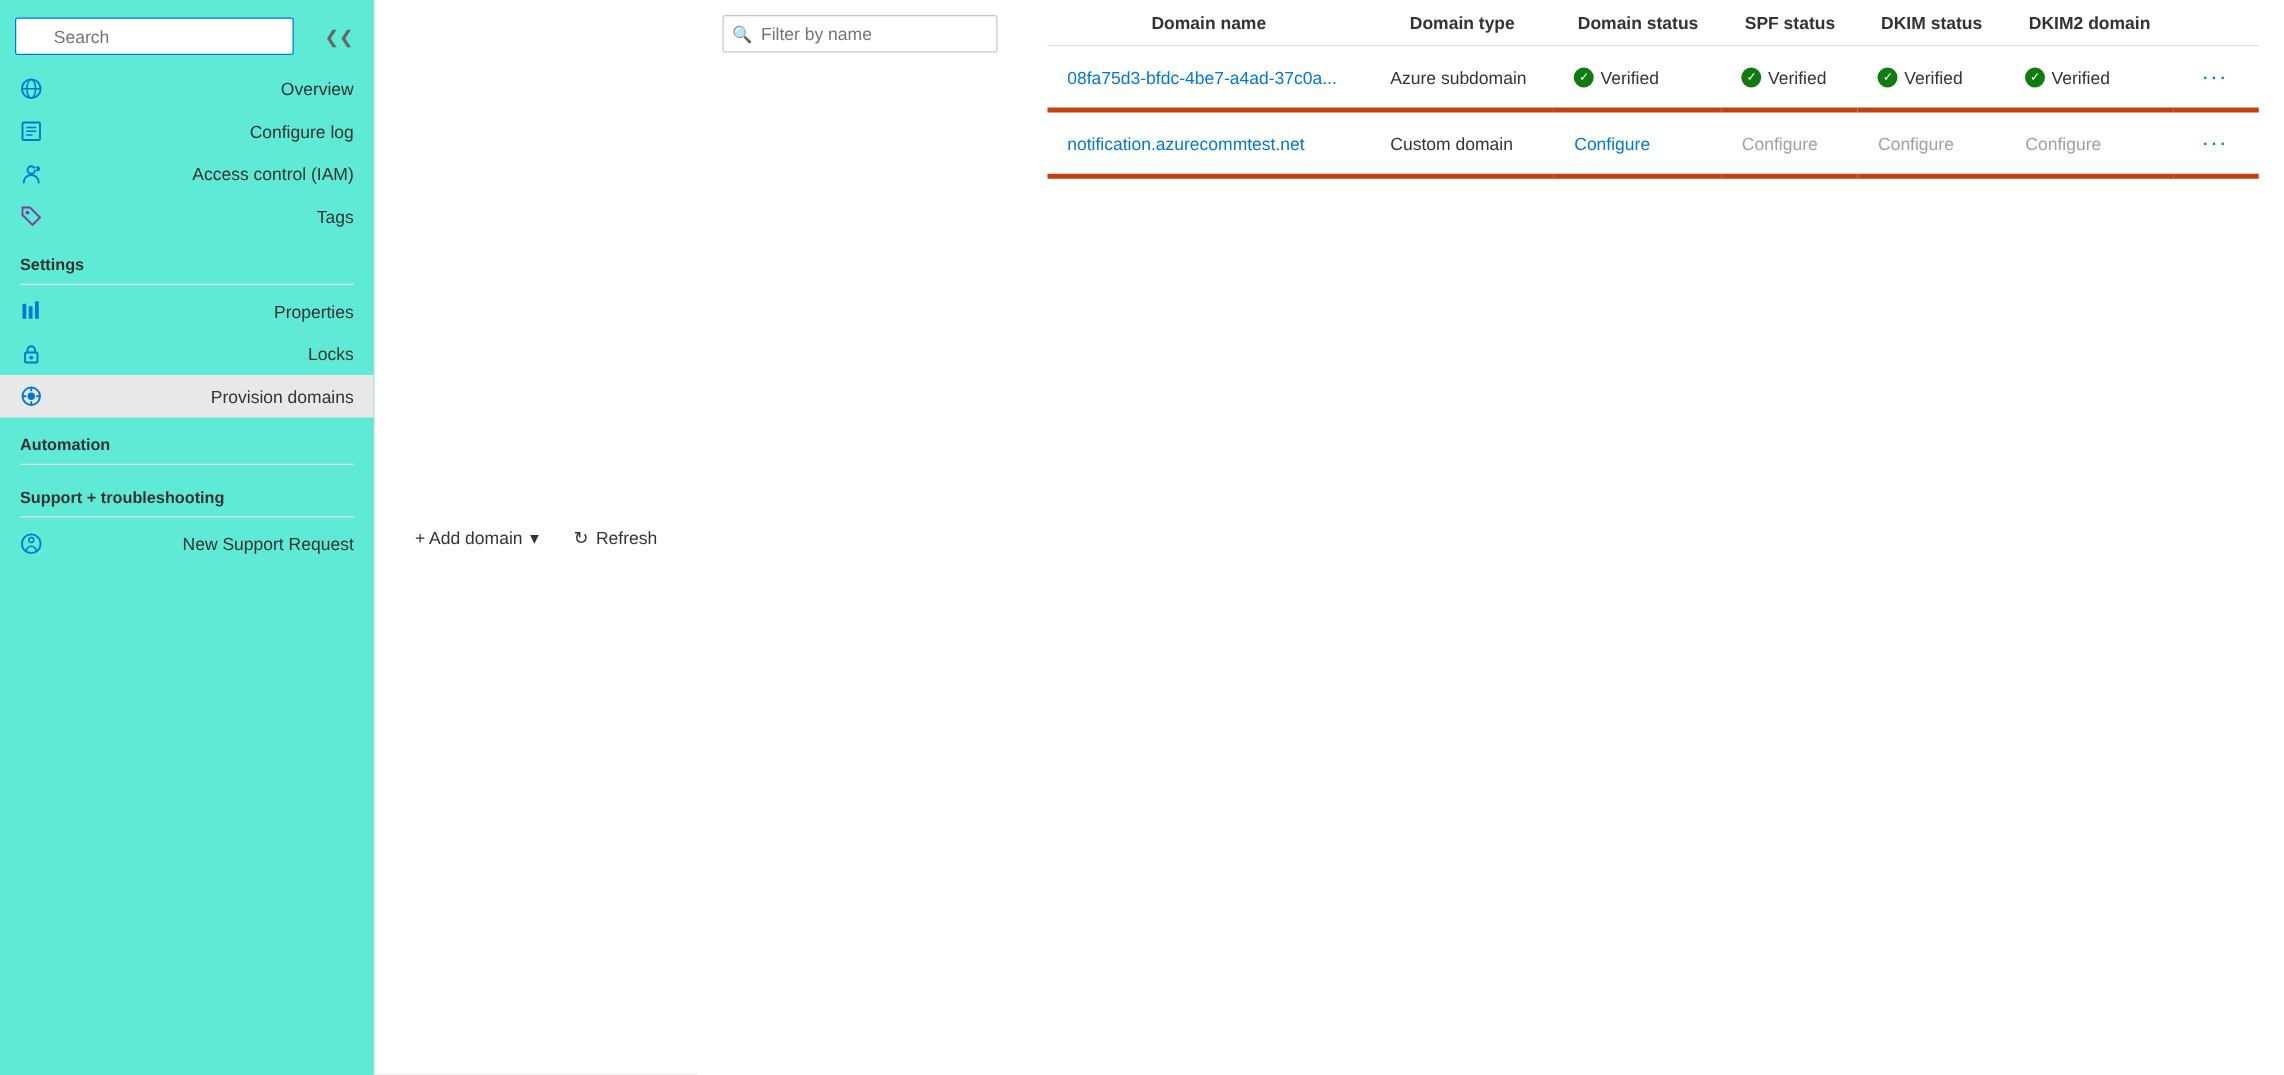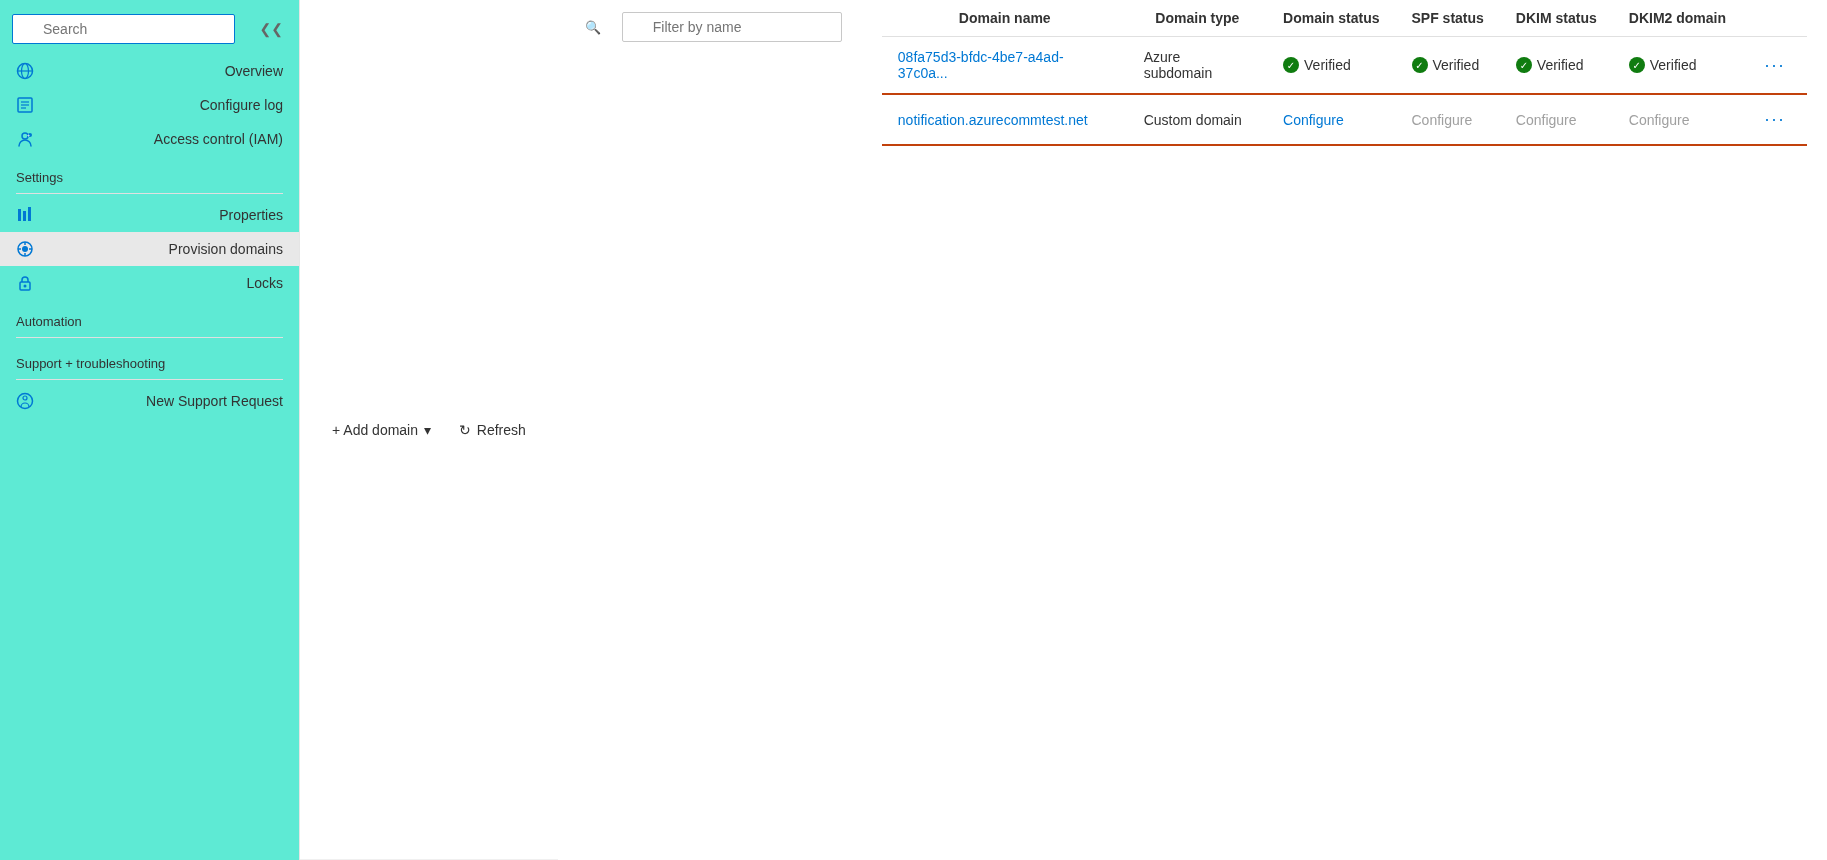--- a/index.html
+++ b/index.html
@@ -64,21 +64,21 @@
       color: #333;
       text-decoration: none;
       font-size: 14px;
       justify-content: space-between;
     }
     .sidebar-nav-item.active { background: #e8e8e8; font-weight: 500; }
     .sidebar-nav-item .icon { width: 18px; height: 18px; display: flex; align-items: center; justify-content: center; flex-shrink: 0; }
     .section-header {
       padding: 14px 16px 4px 16px;
       font-size: 13px;
-      font-weight: 400;
+      font-weight: 700;
       color: #333;
     }
     .section-divider {
       border: none;
       border-top: 1px solid #e0e0e0;
       margin: 4px 16px;
     }
 
     
     .main-content {
@@ -118,21 +118,20 @@
       display: inline-flex;
       align-items: center;
     }
     .filter-input {
       padding: 6px 10px 6px 30px;
       border: 1px solid #c8c8c8;
       font-size: 14px;
       width: 220px;
       outline: none;
       border-radius: 2px;
-      margin-left: 44px;
     }
     .filter-icon {
       position: absolute;
       left: 8px;
       color: #666;
       font-size: 13px;
       pointer-events: none;
     }
 
     
@@ -149,21 +148,21 @@
     .data-table th {
       text-align: center;
       padding: 10px 16px;
       font-weight: 600;
       color: #333;
       border-bottom: 1px solid #e0e0e0;
       white-space: nowrap;
     }
     .data-table td {
       padding: 12px 16px;
-      border-bottom: 2px solid #c2410c;
+      border-bottom: 4px solid #c2410c;
       vertical-align: middle;
     }
     .link { color: #0078d4; text-decoration: none; cursor: pointer; }
     .status-verified {
       display: flex;
       align-items: center;
       gap: 5px;
       color: #333;
     }
     .status-verified .check-icon {
@@ -238,55 +237,64 @@
     <span class="icon icon-iam">
       <svg width="18" height="18" viewBox="0 0 18 18" fill="none">
         <circle cx="9" cy="6" r="3" stroke="#0078d4" stroke-width="1.5"></circle>
         <path d="M3 16c0-3.314 2.686-6 6-6s6 2.686 6 6" stroke="#0078d4" stroke-width="1.5" stroke-linecap="round"></path>
         <circle cx="14" cy="5" r="2" fill="#0078d4"></circle>
         <text x="12.5" y="7" font-size="5" fill="#fff" text-anchor="middle">+</text>
       </svg>
     </span>
     <span>Access control (IAM)</span>
   </a>
+  <a class="sidebar-nav-item">
+    <span class="icon icon-tags">
+      <svg width="18" height="18" viewBox="0 0 18 18" fill="none">
+        <path d="M2 2h6l8 8-6 6-8-8V2z" stroke="#7b3f9e" stroke-width="1.5" fill="none"></path>
+        <circle cx="6" cy="6" r="1.5" fill="#7b3f9e"></circle>
+      </svg>
+    </span>
+    <span>Tags</span>
+  </a>
 
   <div class="section-header">Settings</div>
   <hr class="section-divider">
   <a class="sidebar-nav-item">
     <span class="icon icon-properties">
       <svg width="18" height="18" viewBox="0 0 18 18" fill="none">
         <rect x="2" y="3" width="3" height="12" fill="#0078d4"></rect>
         <rect x="7" y="5" width="3" height="10" fill="#0078d4"></rect>
         <rect x="12" y="1" width="3" height="14" fill="#0078d4"></rect>
       </svg>
     </span>
     <span>Properties</span>
+  </a>
+  <a class="sidebar-nav-item">
+    <span class="icon icon-locks">
+      <svg width="18" height="18" viewBox="0 0 18 18" fill="none">
+        <rect x="4" y="8" width="10" height="8" rx="1" stroke="#0078d4" stroke-width="1.5"></rect>
+        <path d="M6 8V6a3 3 0 016 0v2" stroke="#0078d4" stroke-width="1.5"></path>
+        <circle cx="9" cy="12" r="1.5" fill="#0078d4"></circle>
+      </svg>
+    </span>
+    <span>Locks</span>
   </a>
   <a class="sidebar-nav-item active">
     <span class="icon icon-provision">
       <svg width="18" height="18" viewBox="0 0 18 18" fill="none">
         <circle cx="9" cy="9" r="7" stroke="#0078d4" stroke-width="1.5"></circle>
         <circle cx="9" cy="9" r="3" fill="#0078d4"></circle>
         <line x1="9" y1="2" x2="9" y2="5" stroke="#0078d4" stroke-width="1.5"></line>
         <line x1="9" y1="13" x2="9" y2="16" stroke="#0078d4" stroke-width="1.5"></line>
         <line x1="2" y1="9" x2="5" y2="9" stroke="#0078d4" stroke-width="1.5"></line>
         <line x1="13" y1="9" x2="16" y2="9" stroke="#0078d4" stroke-width="1.5"></line>
       </svg>
     </span>
     <span>Provision domains</span>
-  </a>
-  <a class="sidebar-nav-item">
-    <span class="icon icon-locks">
-      <svg width="18" height="18" viewBox="0 0 18 18" fill="none">
-        <rect x="4" y="8" width="10" height="8" rx="1" stroke="#0078d4" stroke-width="1.5"></rect>
-        <path d="M6 8V6a3 3 0 016 0v2" stroke="#0078d4" stroke-width="1.5"></path>
-        <circle cx="9" cy="12" r="1.5" fill="#0078d4"></circle>
-      </svg>
-    </span>
-    <span>Locks</span>
   </a>
 
   <div class="section-header">Automation</div>
   <hr class="section-divider">
 
   <div class="section-header">Support + troubleshooting</div>
   <hr class="section-divider">
   <a class="sidebar-nav-item">
     <span class="icon icon-support">
       <svg width="18" height="18" viewBox="0 0 18 18" fill="none">

